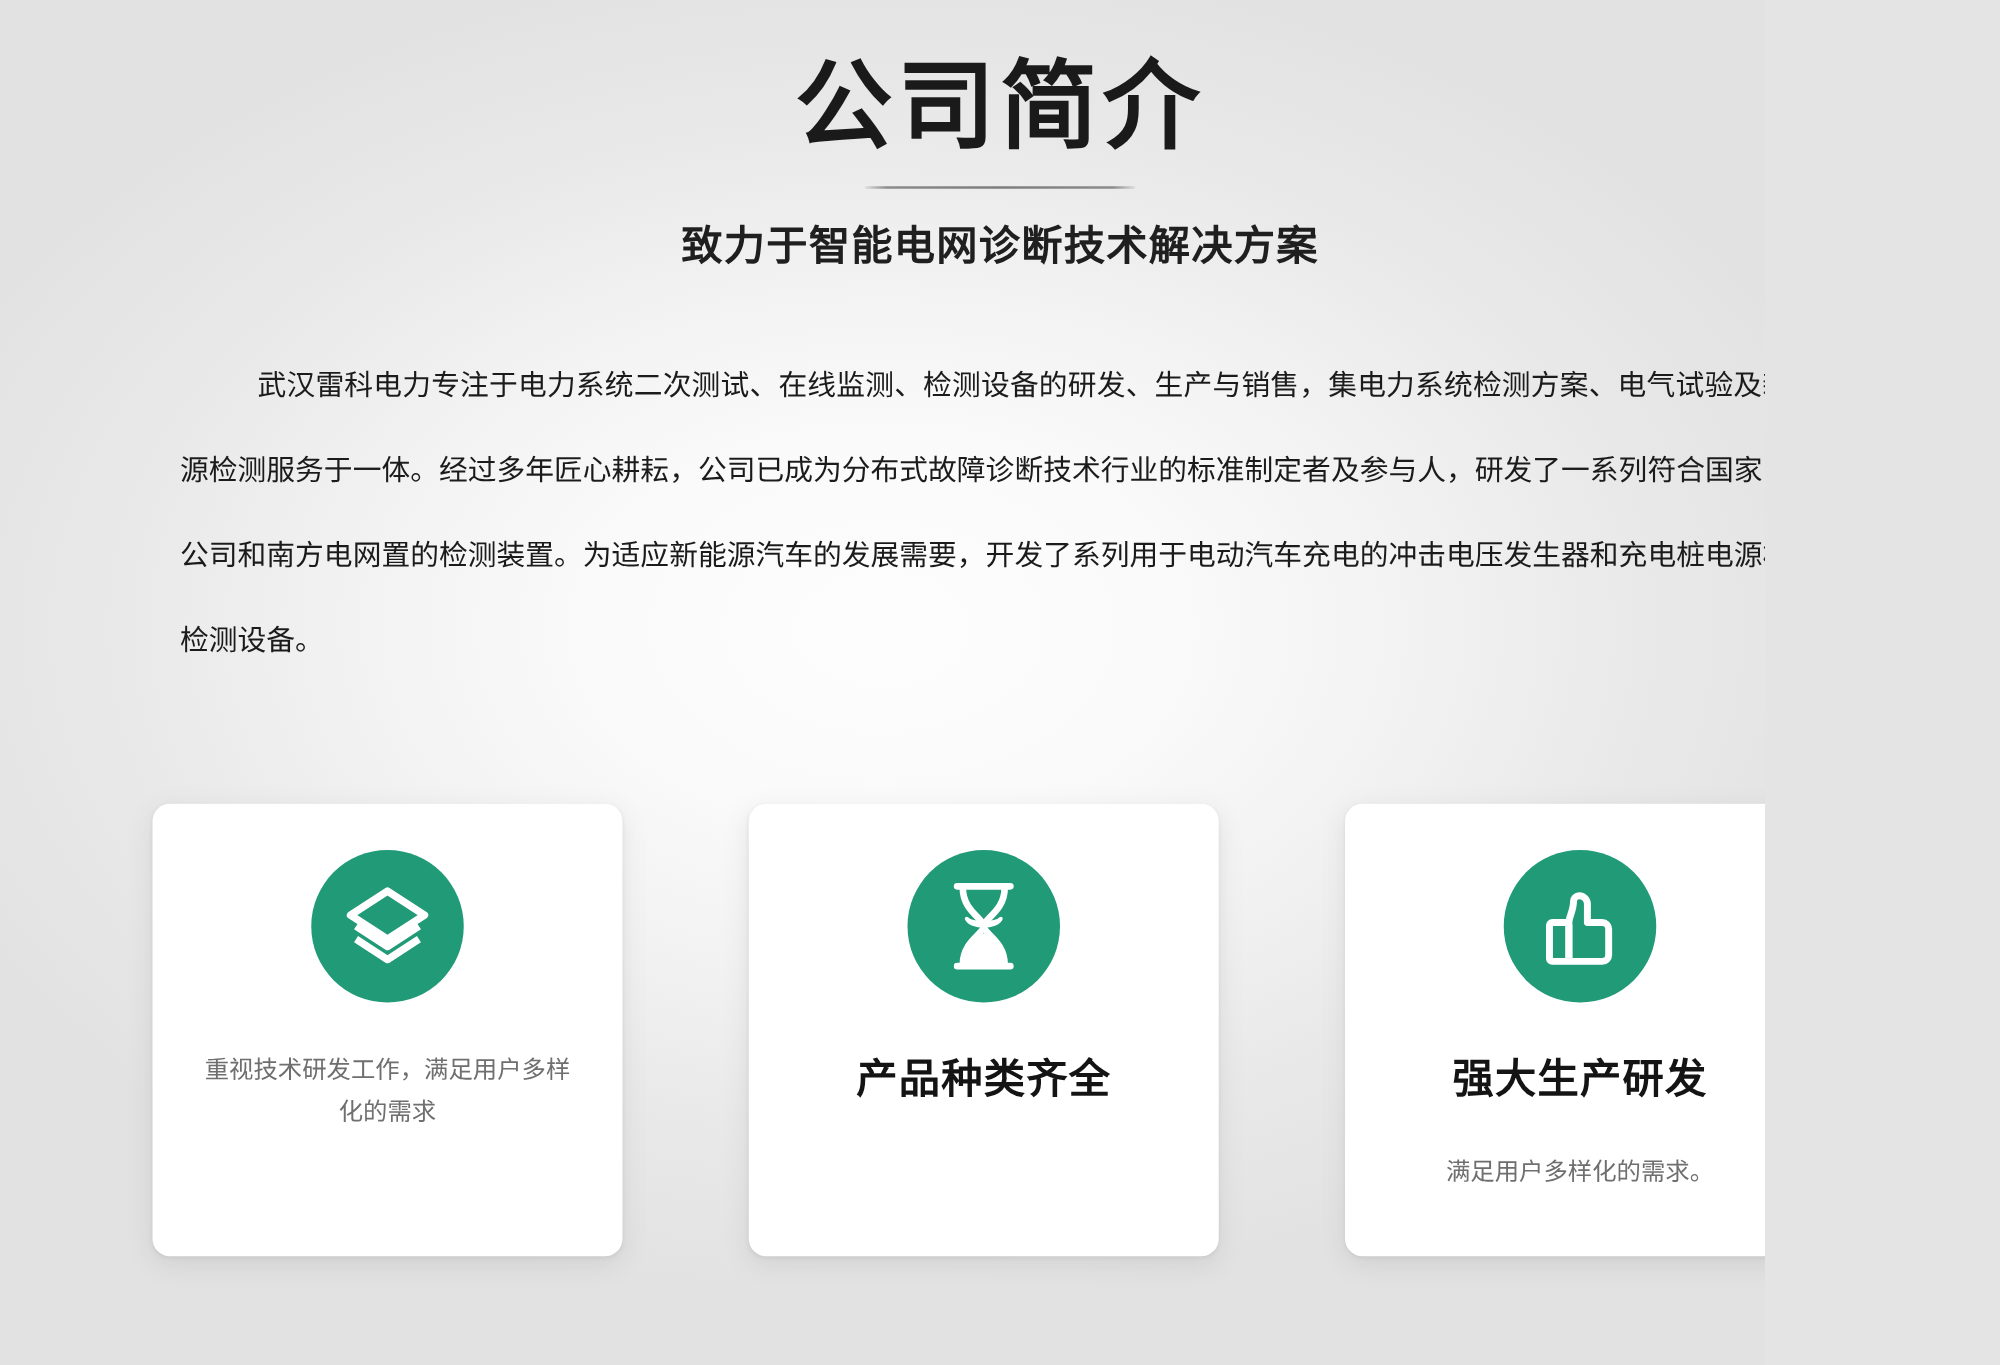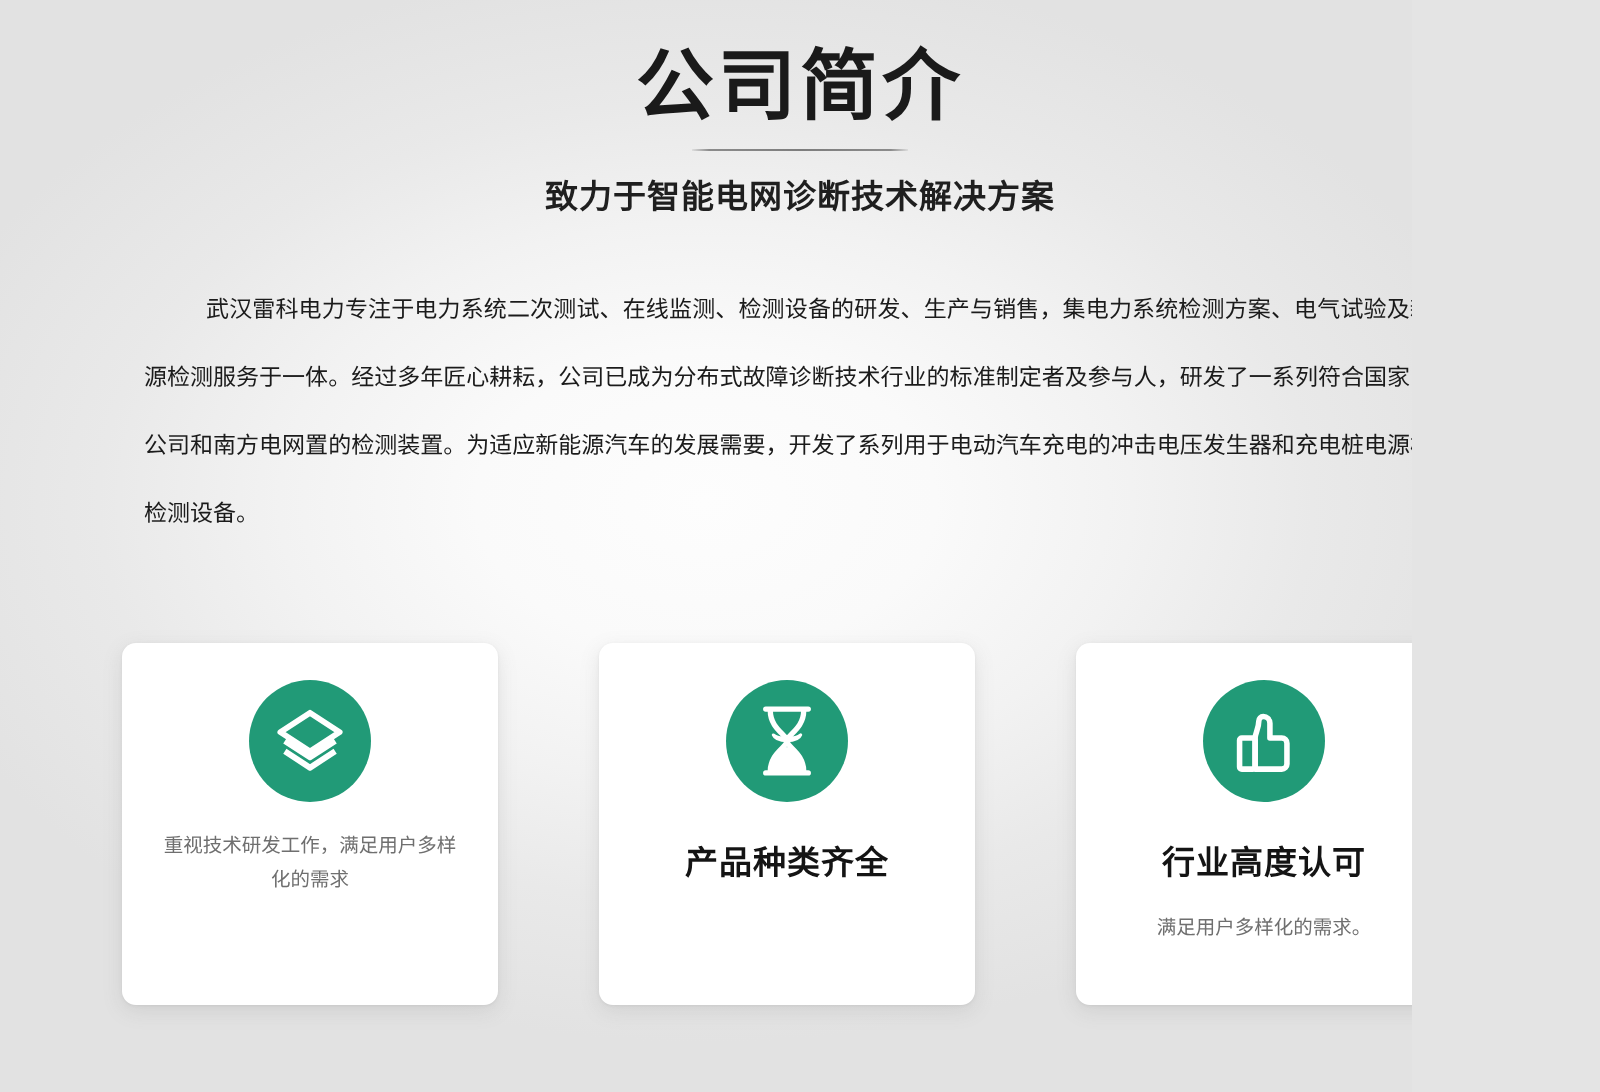--- a/index.html
+++ b/index.html
@@ -121,21 +121,21 @@
     padding-top: 34px;
     font-size: 33px;
     font-weight: 700;
     letter-spacing: 1px;
     color: #141414;
     text-align: center;
     font-family: "DejaVu Sans", "Liberation Sans", sans-serif;
   }
 
   .card-desc {
-    margin: 4px;
+    margin: 14px;
     padding-top: 23px;
     width: 300px;
     font-size: 19.5px;
     line-height: 34px;
     color: #6f6f6f;
     text-align: center;
     font-family: "DejaVu Sans", "Liberation Sans", sans-serif;
   }
 </style>
 </head>
@@ -184,18 +184,18 @@
 
     <div class="card">
       <div class="card-icon-circle">
         <svg width="76" height="74" viewBox="0 0 100 100" aria-hidden="true">
           <g fill="none" stroke="#ffffff" stroke-width="7.5" stroke-linejoin="round" stroke-linecap="round">
             <path d="M38 46 L38 88 L74 88 A7 7 0 0 0 81 81 L81 53 A7 7 0 0 0 74 46 L58 46 L58 26 A9 9 0 0 0 49 17 A6 6 0 0 0 43 23 C43 33 38 40 38 46 Z"></path>
             <rect x="17" y="46" width="21" height="42" rx="3"></rect>
           </g>
         </svg>
       </div>
-      <h3 class="card-title">行业高度认可</h3>
+      <h3 class="card-title">强大生产研发</h3>
       <p class="card-desc">满足用户多样化的需求。</p>
     </div>
 
   </div>
 </div>
 
 </body></html>

